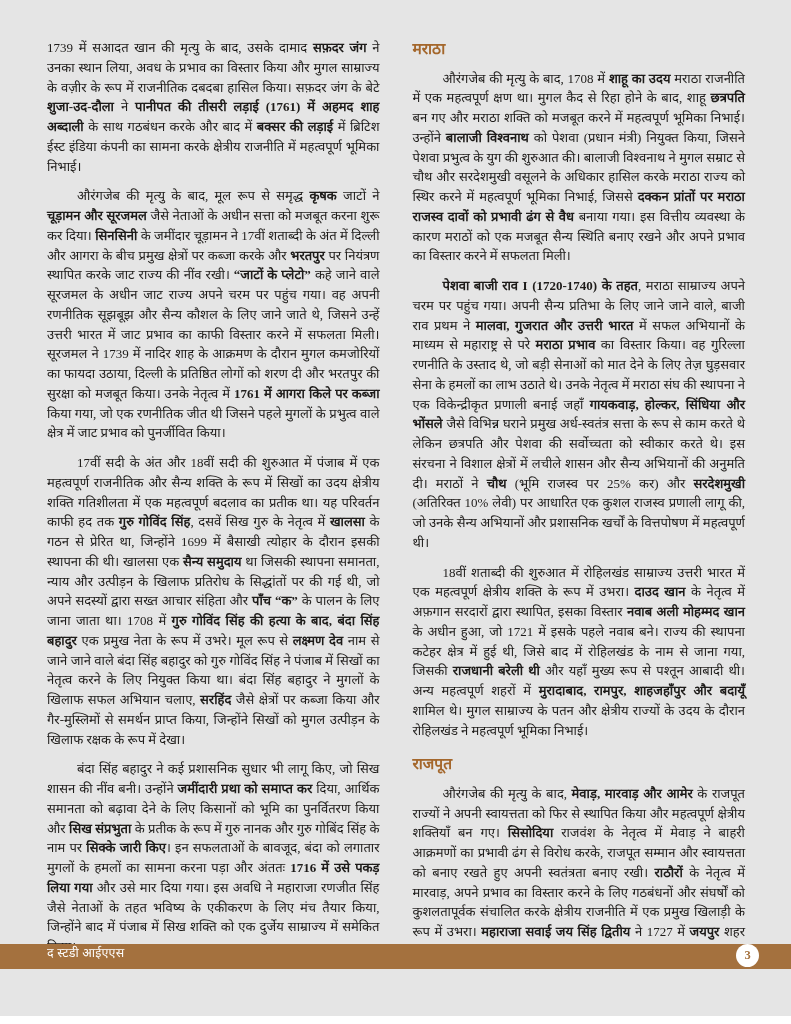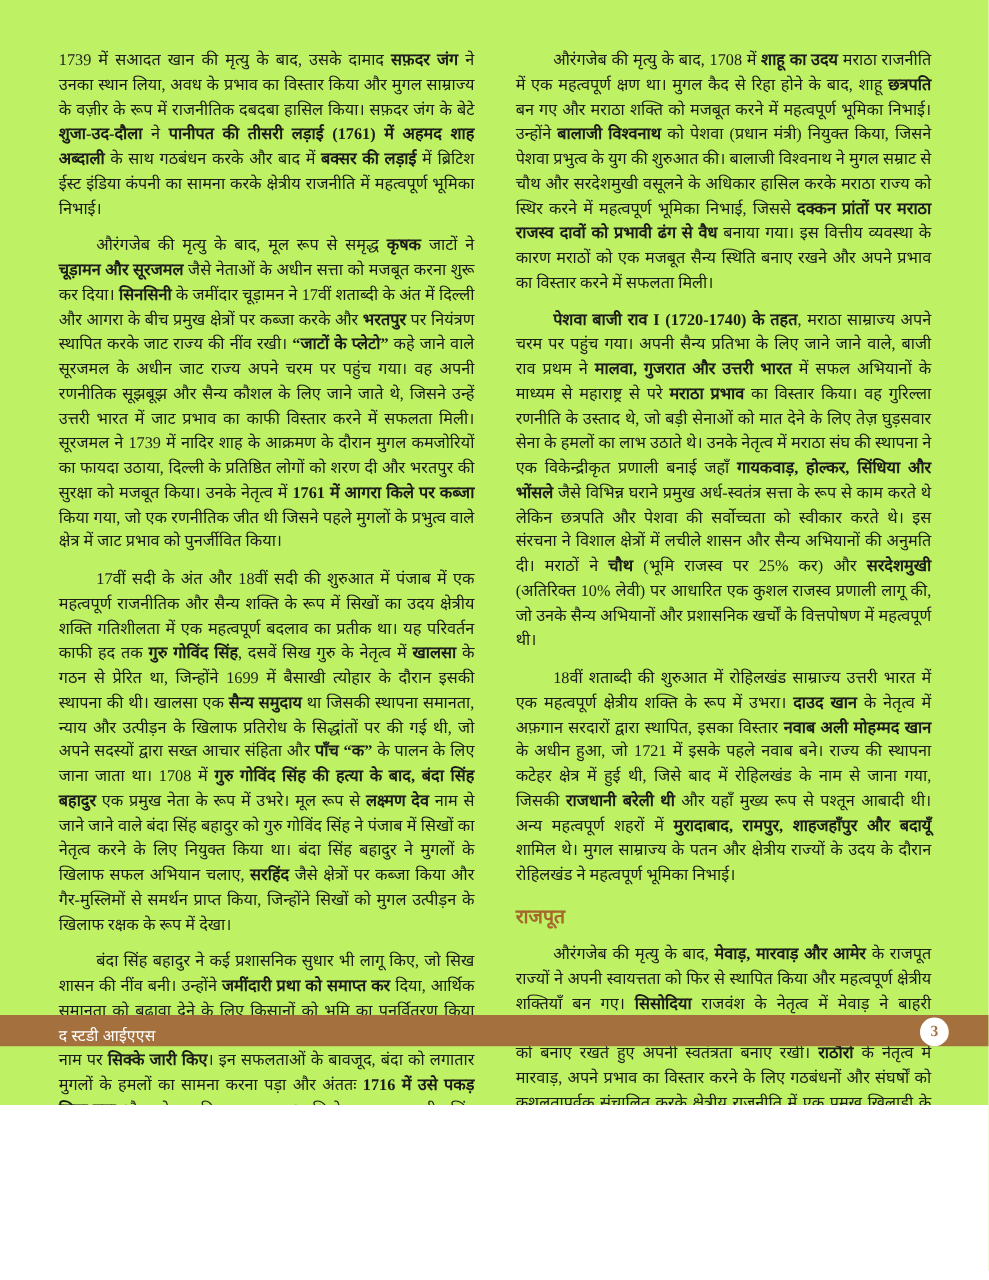--- a/index.html
+++ b/index.html
@@ -1,39 +1,39 @@
 <!DOCTYPE html>
 <html style="--heading-color: #A4672C; --footer-color: #A4713E;"><head>
 <meta charset="utf-8">
 <style>
   * { margin:0; padding:0; box-sizing:border-box; }
   html, body { background:#ffffff; }
   .page {
-    width:791px; height:884px; position:relative; background:#bef264;
+    width:791px; height:1016px; position:relative; background:#e5e5e5;
     font-family:"Liberation Serif","DejaVu Serif",serif;
     color:#1d1b19; overflow:hidden; margin:0 auto;
   }
   .content { display:flex; gap:33px; padding:38px 46px 0 47px; }
   .col { flex:1; min-width:0; }
   .para {
     font-size:13px; line-height:1.52; text-align:justify;
     text-indent:30px; margin-bottom:10px;
   }
   .para.no-indent { text-indent:0; }
   .para b { font-weight:bold; }
   .section-heading {
     color:var(--heading-color,#A4672C);
     font-size:15.5px; font-weight:bold;
     margin:15px 0 10px 0; line-height:1.2;
   }
   .col > .section-heading:first-child { margin-top:2px; }
   .footer-bar {
     position:absolute; left:0; right:0; bottom:47px; height:25px;
     background:var(--footer-color,#A4713E);
-    display:flex; align-items:flex-end; justify-content:space-between;
+    display:flex; align-items:flex-start; justify-content:space-between;
     padding:0 32px 0 47px;
   }
   .footer-brand { color:#ffffff; font-size:12.5px; letter-spacing:0.2px; }
   .page-badge {
     width:23px; height:23px; background:#ffffff; border-radius:50%;
     display:flex; align-items:center; justify-content:center;
     color:var(--footer-color,#A4713E); font-size:12.5px; font-weight:bold;
     flex:0 0 auto;
   }
 </style>
@@ -42,20 +42,21 @@
 
 <div class="page">
   <div class="content">
     <div class="col">
         <p class="para no-indent"><span>1739 में सआदत खान की मृत्यु के बाद, उसके दामाद </span><b>सफ़दर जंग</b><span> ने उनका स्थान लिया, अवध के प्रभाव का विस्तार किया और मुगल साम्राज्य के वज़ीर के रूप में राजनीतिक दबदबा हासिल किया। सफ़दर जंग के बेटे </span><b>शुजा-उद-दौला</b><span> ने </span><b>पानीपत की तीसरी लड़ाई (1761) में अहमद शाह अब्दाली</b><span> के साथ गठबंधन करके और बाद में </span><b>बक्सर की लड़ाई</b><span> में ब्रिटिश ईस्ट इंडिया कंपनी का सामना करके क्षेत्रीय राजनीति में महत्वपूर्ण भूमिका निभाई।</span></p>
         <p class="para"><span>औरंगजेब की मृत्यु के बाद, मूल रूप से समृद्ध </span><b>कृषक</b><span> जाटों ने </span><b>चूड़ामन और सूरजमल</b><span> जैसे नेताओं के अधीन सत्ता को मजबूत करना शुरू कर दिया। </span><b>सिनसिनी</b><span> के जमींदार चूड़ामन ने 17वीं शताब्दी के अंत में दिल्ली और आगरा के बीच प्रमुख क्षेत्रों पर कब्जा करके और </span><b>भरतपुर</b><span> पर नियंत्रण स्थापित करके जाट राज्य की नींव रखी। </span><b>“जाटों के प्लेटो”</b><span> कहे जाने वाले सूरजमल के अधीन जाट राज्य अपने चरम पर पहुंच गया। वह अपनी रणनीतिक सूझबूझ और सैन्य कौशल के लिए जाने जाते थे, जिसने उन्हें उत्तरी भारत में जाट प्रभाव का काफी विस्तार करने में सफलता मिली। सूरजमल ने 1739 में नादिर शाह के आक्रमण के दौरान मुगल कमजोरियों का फायदा उठाया, दिल्ली के प्रतिष्ठित लोगों को शरण दी और भरतपुर की सुरक्षा को मजबूत किया। उनके नेतृत्व में </span><b>1761 में आगरा किले पर कब्जा</b><span> किया गया, जो एक रणनीतिक जीत थी जिसने पहले मुगलों के प्रभुत्व वाले क्षेत्र में जाट प्रभाव को पुनर्जीवित किया।</span></p>
         <p class="para"><span>17वीं सदी के अंत और 18वीं सदी की शुरुआत में पंजाब में एक महत्वपूर्ण राजनीतिक और सैन्य शक्ति के रूप में सिखों का उदय क्षेत्रीय शक्ति गतिशीलता में एक महत्वपूर्ण बदलाव का प्रतीक था। यह परिवर्तन काफी हद तक </span><b>गुरु गोविंद सिंह</b><span>, दसवें सिख गुरु के नेतृत्व में </span><b>खालसा</b><span> के गठन से प्रेरित था, जिन्होंने 1699 में बैसाखी त्योहार के दौरान इसकी स्थापना की थी। खालसा एक </span><b>सैन्य समुदाय</b><span> था जिसकी स्थापना समानता, न्याय और उत्पीड़न के खिलाफ प्रतिरोध के सिद्धांतों पर की गई थी, जो अपने सदस्यों द्वारा सख्त आचार संहिता और </span><b>पाँच “क”</b><span> के पालन के लिए जाना जाता था। 1708 में </span><b>गुरु गोविंद सिंह की हत्या के बाद, बंदा सिंह बहादुर</b><span> एक प्रमुख नेता के रूप में उभरे। मूल रूप से </span><b>लक्ष्मण देव</b><span> नाम से जाने जाने वाले बंदा सिंह बहादुर को गुरु गोविंद सिंह ने पंजाब में सिखों का नेतृत्व करने के लिए नियुक्त किया था। बंदा सिंह बहादुर ने मुगलों के खिलाफ सफल अभियान चलाए, </span><b>सरहिंद</b><span> जैसे क्षेत्रों पर कब्जा किया और गैर-मुस्लिमों से समर्थन प्राप्त किया, जिन्होंने सिखों को मुगल उत्पीड़न के खिलाफ रक्षक के रूप में देखा।</span></p>
         <p class="para"><span>बंदा सिंह बहादुर ने कई प्रशासनिक सुधार भी लागू किए, जो सिख शासन की नींव बनी। उन्होंने </span><b>जमींदारी प्रथा को समाप्त कर</b><span> दिया, आर्थिक समानता को बढ़ावा देने के लिए किसानों को भूमि का पुनर्वितरण किया और </span><b>सिख संप्रभुता</b><span> के प्रतीक के रूप में गुरु नानक और गुरु गोबिंद सिंह के नाम पर </span><b>सिक्के जारी किए</b><span>। इन सफलताओं के बावजूद, बंदा को लगातार मुगलों के हमलों का सामना करना पड़ा और अंततः </span><b>1716 में उसे पकड़ लिया गया</b><span> और उसे मार दिया गया। इस अवधि ने महाराजा रणजीत सिंह जैसे नेताओं के तहत भविष्य के एकीकरण के लिए मंच तैयार किया, जिन्होंने बाद में पंजाब में सिख शक्ति को एक दुर्जेय साम्राज्य में समेकित किया।</span></p>
       </div>
     <div class="col">
+        <h2 class="section-heading">मराठा</h2>
         <p class="para"><span>औरंगजेब की मृत्यु के बाद, 1708 में </span><b>शाहू का उदय</b><span> मराठा राजनीति में एक महत्वपूर्ण क्षण था। मुगल कैद से रिहा होने के बाद, शाहू </span><b>छत्रपति</b><span> बन गए और मराठा शक्ति को मजबूत करने में महत्वपूर्ण भूमिका निभाई। उन्होंने </span><b>बालाजी विश्वनाथ</b><span> को पेशवा (प्रधान मंत्री) नियुक्त किया, जिसने पेशवा प्रभुत्व के युग की शुरुआत की। बालाजी विश्वनाथ ने मुगल सम्राट से चौथ और सरदेशमुखी वसूलने के अधिकार हासिल करके मराठा राज्य को स्थिर करने में महत्वपूर्ण भूमिका निभाई, जिससे </span><b>दक्कन प्रांतों पर मराठा राजस्व दावों को प्रभावी ढंग से वैध</b><span> बनाया गया। इस वित्तीय व्यवस्था के कारण मराठों को एक मजबूत सैन्य स्थिति बनाए रखने और अपने प्रभाव का विस्तार करने में सफलता मिली।</span></p>
         <p class="para"><b>पेशवा बाजी राव I (1720-1740) के तहत</b><span>, मराठा साम्राज्य अपने चरम पर पहुंच गया। अपनी सैन्य प्रतिभा के लिए जाने जाने वाले, बाजी राव प्रथम ने </span><b>मालवा, गुजरात और उत्तरी भारत</b><span> में सफल अभियानों के माध्यम से महाराष्ट्र से परे </span><b>मराठा प्रभाव</b><span> का विस्तार किया। वह गुरिल्ला रणनीति के उस्ताद थे, जो बड़ी सेनाओं को मात देने के लिए तेज़ घुड़सवार सेना के हमलों का लाभ उठाते थे। उनके नेतृत्व में मराठा संघ की स्थापना ने एक विकेन्द्रीकृत प्रणाली बनाई जहाँ </span><b>गायकवाड़, होल्कर, सिंधिया और भोंसले</b><span> जैसे विभिन्न घराने प्रमुख अर्ध-स्वतंत्र सत्ता के रूप से काम करते थे लेकिन छत्रपति और पेशवा की सर्वोच्चता को स्वीकार करते थे। इस संरचना ने विशाल क्षेत्रों में लचीले शासन और सैन्य अभियानों की अनुमति दी। मराठों ने </span><b>चौथ</b><span> (भूमि राजस्व पर 25% कर) और </span><b>सरदेशमुखी</b><span> (अतिरिक्त 10% लेवी) पर आधारित एक कुशल राजस्व प्रणाली लागू की, जो उनके सैन्य अभियानों और प्रशासनिक खर्चों के वित्तपोषण में महत्वपूर्ण थी।</span></p>
         <p class="para"><span>18वीं शताब्दी की शुरुआत में रोहिलखंड साम्राज्य उत्तरी भारत में एक महत्वपूर्ण क्षेत्रीय शक्ति के रूप में उभरा। </span><b>दाउद खान</b><span> के नेतृत्व में अफ़गान सरदारों द्वारा स्थापित, इसका विस्तार </span><b>नवाब अली मोहम्मद खान</b><span> के अधीन हुआ, जो 1721 में इसके पहले नवाब बने। राज्य की स्थापना कटेहर क्षेत्र में हुई थी, जिसे बाद में रोहिलखंड के नाम से जाना गया, जिसकी </span><b>राजधानी बरेली थी</b><span> और यहाँ मुख्य रूप से पश्तून आबादी थी। अन्य महत्वपूर्ण शहरों में </span><b>मुरादाबाद, रामपुर, शाहजहाँपुर और बदायूँ</b><span> शामिल थे। मुगल साम्राज्य के पतन और क्षेत्रीय राज्यों के उदय के दौरान रोहिलखंड ने महत्वपूर्ण भूमिका निभाई।</span></p>
         <h2 class="section-heading">राजपूत</h2>
         <p class="para"><span>औरंगजेब की मृत्यु के बाद, </span><b>मेवाड़, मारवाड़ और आमेर</b><span> के राजपूत राज्यों ने अपनी स्वायत्तता को फिर से स्थापित किया और महत्वपूर्ण क्षेत्रीय शक्तियाँ बन गए। </span><b>सिसोदिया</b><span> राजवंश के नेतृत्व में मेवाड़ ने बाहरी आक्रमणों का प्रभावी ढंग से विरोध करके, राजपूत सम्मान और स्वायत्तता को बनाए रखते हुए अपनी स्वतंत्रता बनाए रखी। </span><b>राठौरों</b><span> के नेतृत्व में मारवाड़, अपने प्रभाव का विस्तार करने के लिए गठबंधनों और संघर्षों को कुशलतापूर्वक संचालित करके क्षेत्रीय राजनीति में एक प्रमुख खिलाड़ी के रूप में उभरा। </span><b>महाराजा सवाई जय सिंह द्वितीय</b><span> ने 1727 में </span><b>जयपुर</b><span> शहर की स्थापना की, महत्वपूर्ण</span></p>
       </div>
   </div>
 
   <footer class="footer-bar">
     <span class="footer-brand">द स्टडी आईएएस</span>

